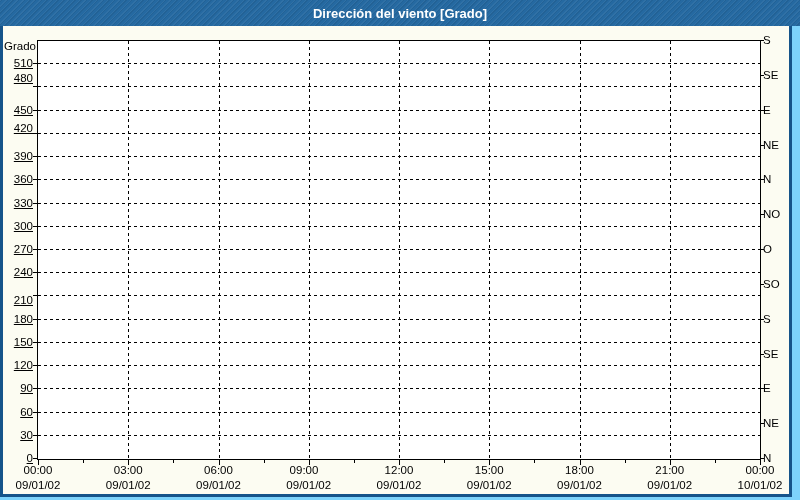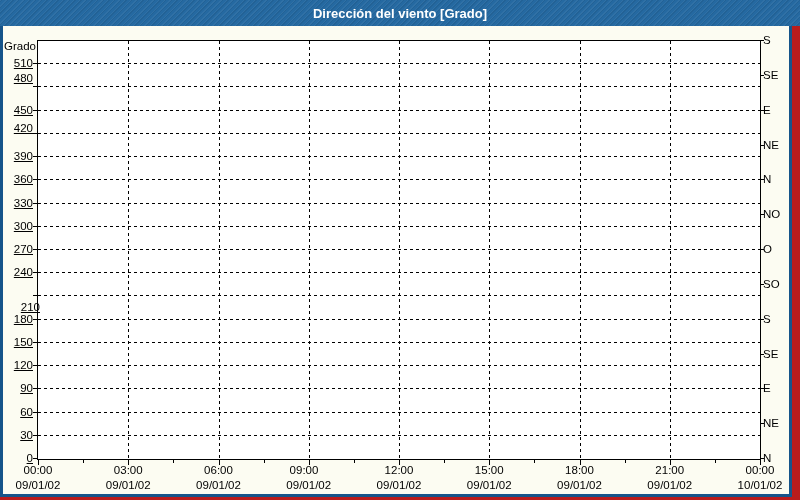--- a/index.html
+++ b/index.html
@@ -1,17 +1,17 @@
 <!DOCTYPE html>
 <html><head>
 <meta charset="utf-8">
 <style>
   html,body{margin:0;padding:0;}
   body{font-family:"Liberation Sans", sans-serif; background:#ffffff;}
-  #screen{position:relative;width:800px;height:500px;background:#b91c1c;overflow:hidden;}
+  #screen{position:relative;width:800px;height:500px;background:#7dd3fc;overflow:hidden;}
   #titlebar{
     position:absolute;left:0;top:0;width:800px;height:26px;
     display:flex;align-items:center;justify-content:center;
     font-size:13px;font-weight:bold;
     background-image:repeating-linear-gradient(135deg, rgba(255,255,255,0.05) 0 1px, rgba(0,0,0,0.07) 1px 2px, transparent 2px 4px);
   }
   #frame{
     position:absolute;left:0;top:26px;width:786px;height:468px;
     border-left:3px solid;border-right:3px solid;border-bottom:3px solid;
   }
@@ -76,21 +76,21 @@
       <div class="lbl ylab" style="top: 405.556px;">60</div>
       <div class="tick" style="left: 33px; top: 388.333px; width: 4px; height: 1px;"></div>
       <div class="lbl ylab" style="top: 382.333px;">90</div>
       <div class="tick" style="left: 33px; top: 365.111px; width: 4px; height: 1px;"></div>
       <div class="lbl ylab" style="top: 359.111px;">120</div>
       <div class="tick" style="left: 33px; top: 341.889px; width: 4px; height: 1px;"></div>
       <div class="lbl ylab" style="top: 335.889px;">150</div>
       <div class="tick" style="left: 33px; top: 318.667px; width: 4px; height: 1px;"></div>
       <div class="lbl ylab" style="top: 312.667px;">180</div>
       <div class="tick" style="left: 33px; top: 295.444px; width: 4px; height: 1px;"></div>
-      <div class="lbl ylab" style="top: 301px; margin-left: 7px;">210</div>
+      <div class="lbl ylab" style="top: 294px;">210</div>
       <div class="tick" style="left: 33px; top: 272.222px; width: 4px; height: 1px;"></div>
       <div class="lbl ylab" style="top: 266.222px;">240</div>
       <div class="tick" style="left: 33px; top: 249px; width: 4px; height: 1px;"></div>
       <div class="lbl ylab" style="top: 243px;">270</div>
       <div class="tick" style="left: 33px; top: 225.778px; width: 4px; height: 1px;"></div>
       <div class="lbl ylab" style="top: 219.778px;">300</div>
       <div class="tick" style="left: 33px; top: 202.556px; width: 4px; height: 1px;"></div>
       <div class="lbl ylab" style="top: 196.556px;">330</div>
       <div class="tick" style="left: 33px; top: 179.333px; width: 4px; height: 1px;"></div>
       <div class="lbl ylab" style="top: 173.333px;">360</div>

